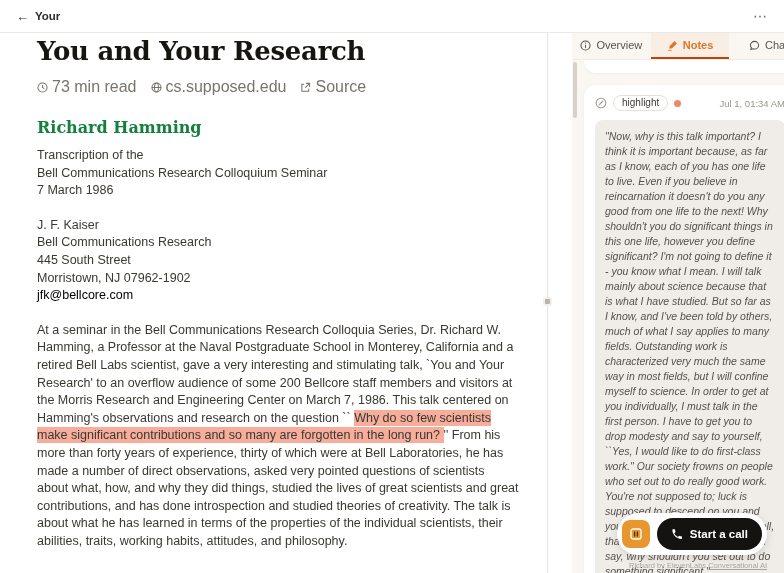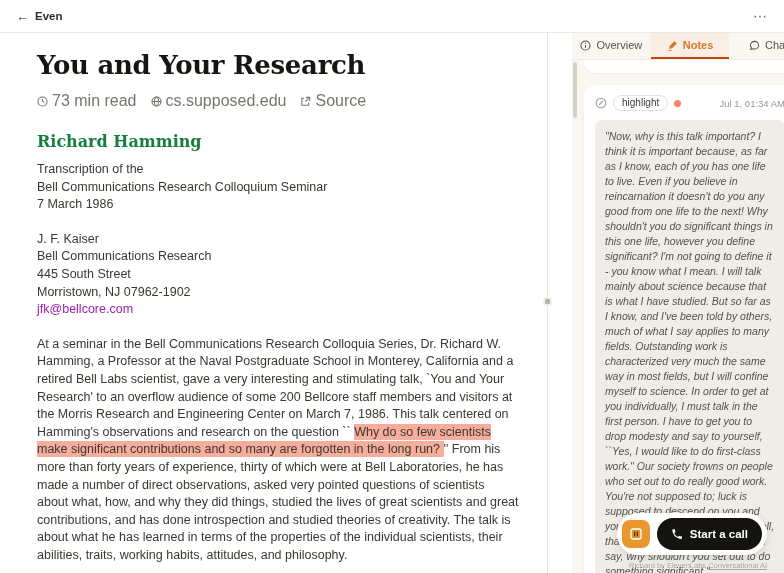--- a/index.html
+++ b/index.html
@@ -11,37 +11,37 @@
   .topbar { position:absolute; top:0; left:0; width:784px; height:33px;
             background:#fff; border-bottom:1px solid #ECE9E4;
             display:flex; align-items:center; justify-content:space-between;
             padding:0 16px; z-index:5; }
   .back-btn { display:flex; align-items:center; gap:6px; font-size:11.5px;
               font-weight:bold; color:#2F2C28; cursor:pointer; }
   .back-arrow { font-size:13px; color:#2F2C28; }
   .more-btn { color:#6E6A64; font-size:14px; letter-spacing:1px; cursor:pointer; }
 
   
-  .article { position:absolute; top:33px; left:0; width:547px; height:540px;
+  .article { position:absolute; top:19px; left:0; width:547px; height:540px;
              background:#fff; padding:12px 28px 0 37px; overflow:hidden; }
   .article-title { font-family:"DejaVu Serif","Liberation Serif",serif;
                    font-weight:bold; font-size:26px; color:#171512;
                    letter-spacing:-0.3px; margin-top:5px; }
   .meta-row { display:flex; align-items:center; gap:14px; margin-top:12px;
               font-size:16px; color:#78746D; }
   .meta-item { display:flex; align-items:center; gap:4px; }
   .meta-item svg { display:block; }
   .author-heading { font-family:"DejaVu Serif","Liberation Serif",serif;
                     font-weight:bold; font-size:16px; color:#15803d;
                     margin-top:22px; }
   .body-text { font-size:12.5px; line-height:17.6px; color:#3B3832; }
   .addr-block { margin-top:10px; }
   .addr-block .line { font-size:12.5px; line-height:17.6px; color:#3B3832; }
   .gap { height:17px; }
-  .email-link { color:#a21caf; cursor:pointer; }
+  .email-link { color:#000000; cursor:pointer; }
   .para { margin-top:17px; }
   .hl { background:#F6AD9B; padding:1px 0; }
 
   
   .divider { position:absolute; top:33px; left:547px; width:1px; height:540px;
              background:#E8E4DF; z-index:6; }
   .drag-dot { position:absolute; top:297px; left:543px; width:9px; height:9px;
               border-radius:3px; background:#B8B3AC; border:2px solid #F2EFEA;
               z-index:7; cursor:col-resize; }
 
@@ -93,21 +93,21 @@
   .powered a { color:#A7A29A; }
 </style>
 </head>
 <body>
 
 <div class="page">
 
   <div class="topbar">
     <div class="back-btn">
       <span class="back-arrow">←</span>
-      <span>Even</span>
+      <span>Your</span>
     </div>
     <div class="more-btn">⋯</div>
   </div>
 
   <div class="article">
     <h1 class="article-title">You and Your Research</h1>
 
     <div class="meta-row">
       <div class="meta-item">
         <svg width="11" height="11" viewBox="0 0 12 12" fill="none" stroke="#78746D" stroke-width="1.1">

